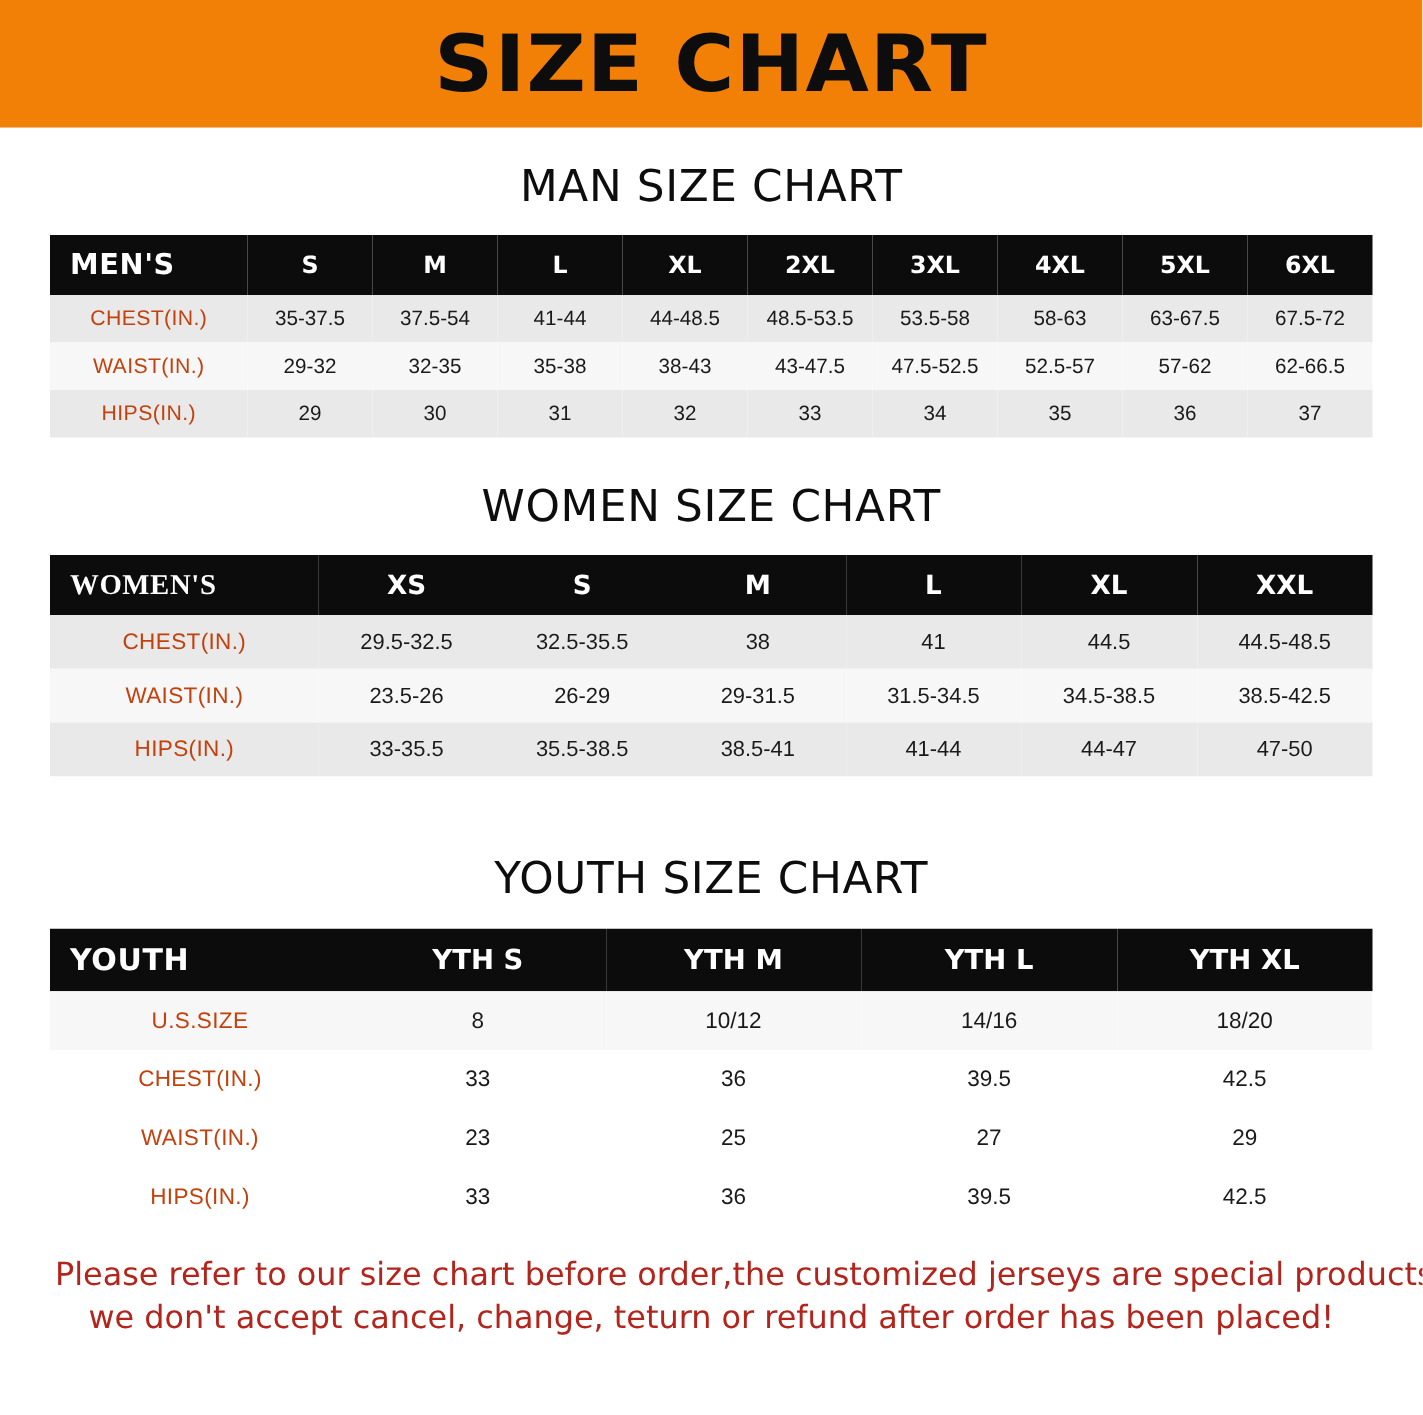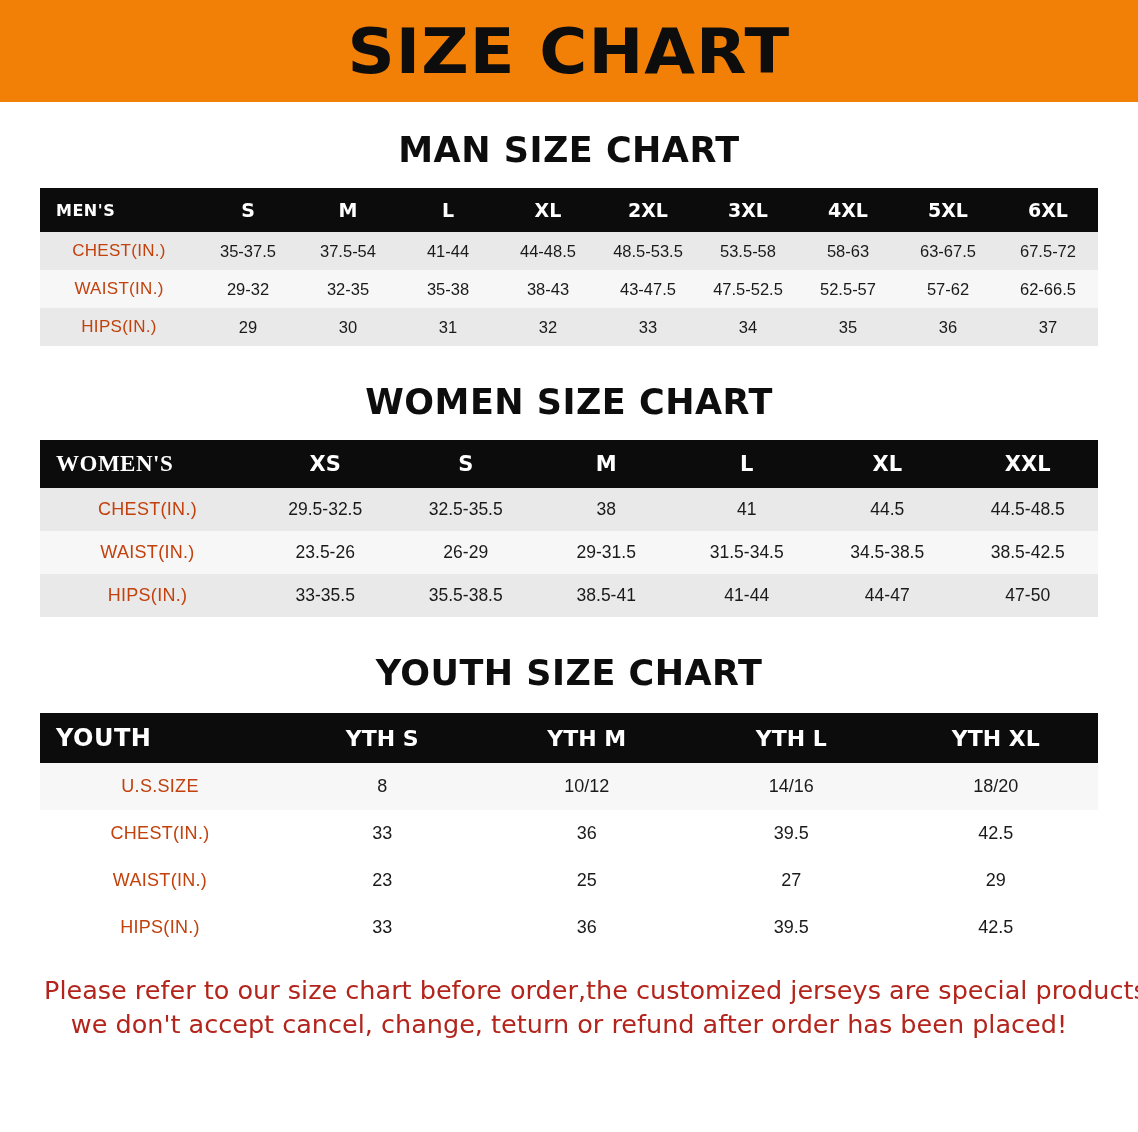--- a/index.html
+++ b/index.html
@@ -33,28 +33,28 @@
     color: #0d0d0d;
     line-height: 1;
     text-align: center;
     transform: scaleX(1.04);
   }
 
   
   .section-title {
     text-align: center;
     font-family: "DejaVu Sans", sans-serif;
-    font-weight: bold;
+    font-weight: normal;
     font-size: 35px;
     color: #0d0d0d;
     letter-spacing: 0.5px;
   }
   .st-man    { margin-top: 28px; }
   .st-women  { margin-top: 36px; }
-  .st-youth  { margin-top: 36px; }
+  .st-youth  { margin-top: 62px; }
 
   
   .table-wrap {
     margin: 0 auto;
     width: 1058px;
   }
   table {
     width: 100%;
     border-collapse: collapse;
     table-layout: fixed;
@@ -64,21 +64,21 @@
     color: #ffffff;
     font-family: "DejaVu Sans", sans-serif;
     font-weight: bold;
     text-align: center;
     padding: 11px 2px;
     font-size: 19px;
   }
   thead th.rowlabel {
     text-align: left;
     padding-left: 16px;
-    font-size: 16px;
+    font-size: 23px;
     letter-spacing: 0.5px;
   }
   tbody td {
     text-align: center;
     font-size: 16.5px;
     padding: 9px 2px;
     color: #1a1a1a;
     font-family: "Liberation Sans", sans-serif;
   }
   tbody td.rowlabel {

